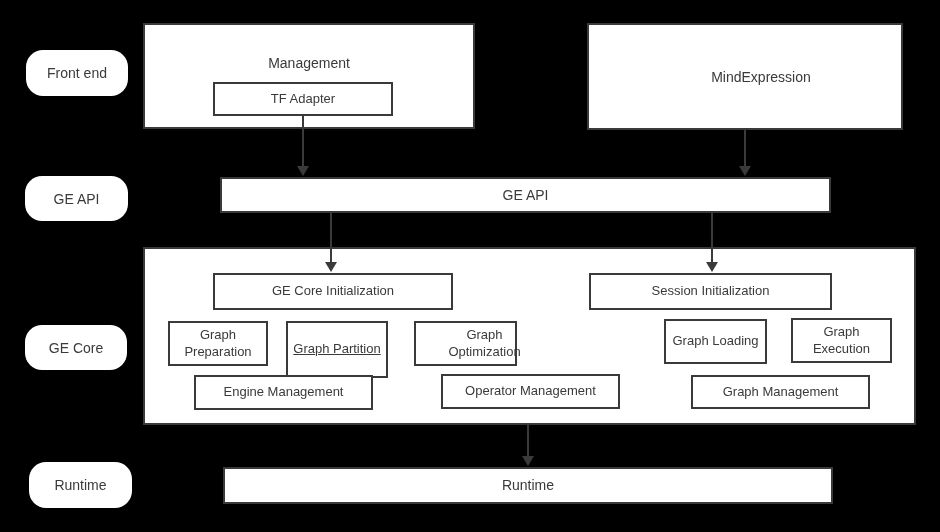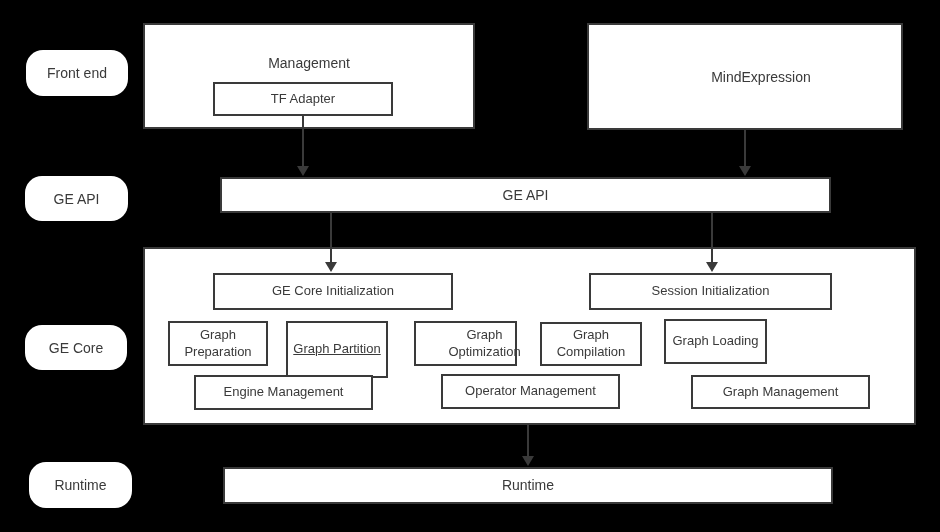--- a/index.html
+++ b/index.html
@@ -117,22 +117,22 @@
 
 <div class="container-box" style="left:143px; top:247px; width:773px; height:178px;">
 
   <div class="box" style="left:68px; top:24px; width:240px; height:37px;">GE Core Initialization</div>
 
   <div class="box" style="left:444px; top:24px; width:243px; height:37px;">Session Initialization</div>
 
   <div class="box" style="left:23px; top:72px; width:100px; height:45px;">Graph Preparation</div>
   <div class="box" style="left:141px; top:72px; width:102px; height:57px;text-decoration:underline;">Graph Partition</div>
   <div class="box" style="left:269px; top:72px; width:103px; height:45px;padding-left:40px;">Graph Optimization</div>
-  <div class="box" style="left:395px; top:73px; width:102px; height:44px;">Graph Compilation</div>
   <div class="box" style="left:519px; top:70px; width:103px; height:45px;">Graph Loading</div>
+  <div class="box" style="left:646px; top:69px; width:101px; height:45px;">Graph Execution</div>
 
   <div class="box" style="left:49px; top:126px; width:179px; height:35px;">Engine Management</div>
   <div class="box" style="left:296px; top:125px; width:179px; height:35px;">Operator Management</div>
   <div class="box" style="left:546px; top:126px; width:179px; height:34px;">Graph Management</div>
 </div>
 
 <div class="box" style="left:223px; top:467px; width:610px; height:37px; font-size:14px;">Runtime</div>
 
 <div class="arrow" style="left:297px; top:115px; height:61px;"></div>
 <div class="arrow" style="left:739px; top:130px; height:46px;"></div>

